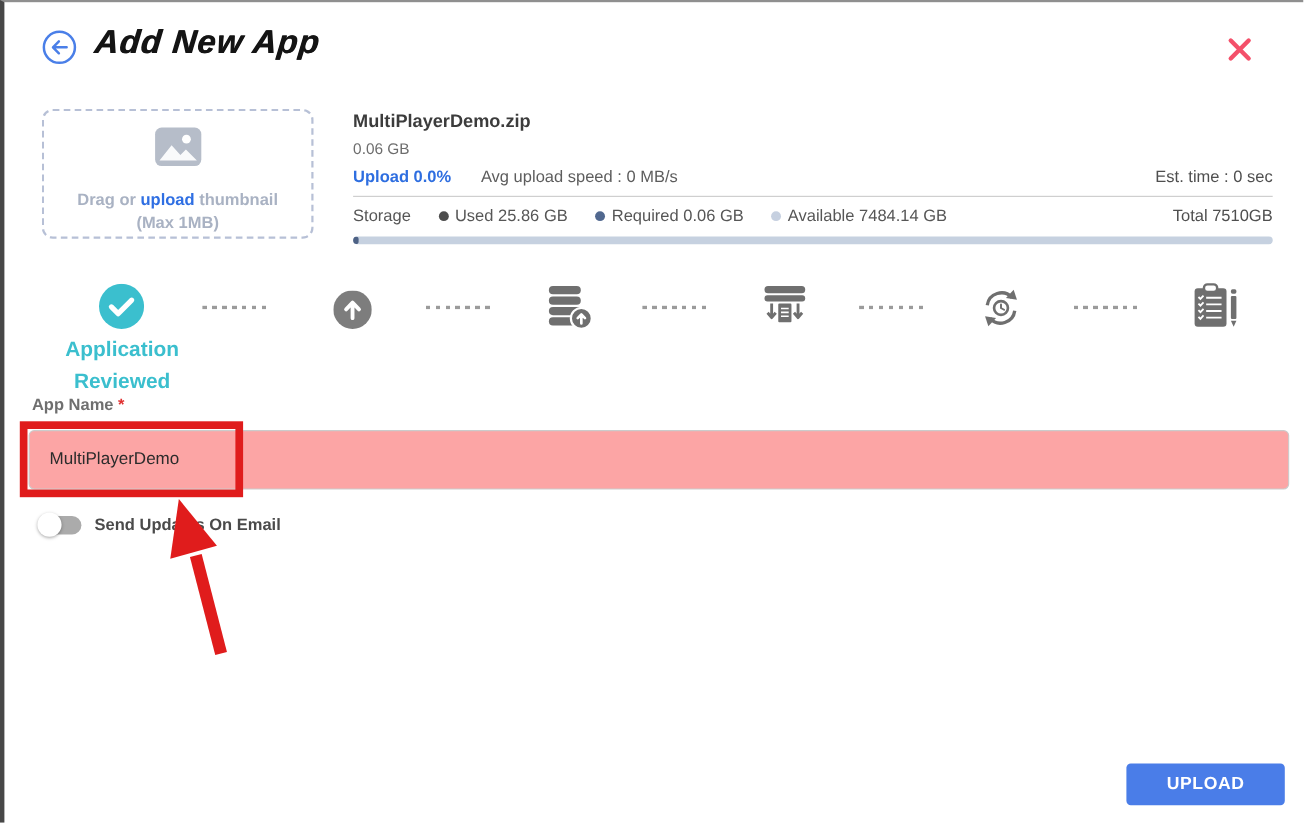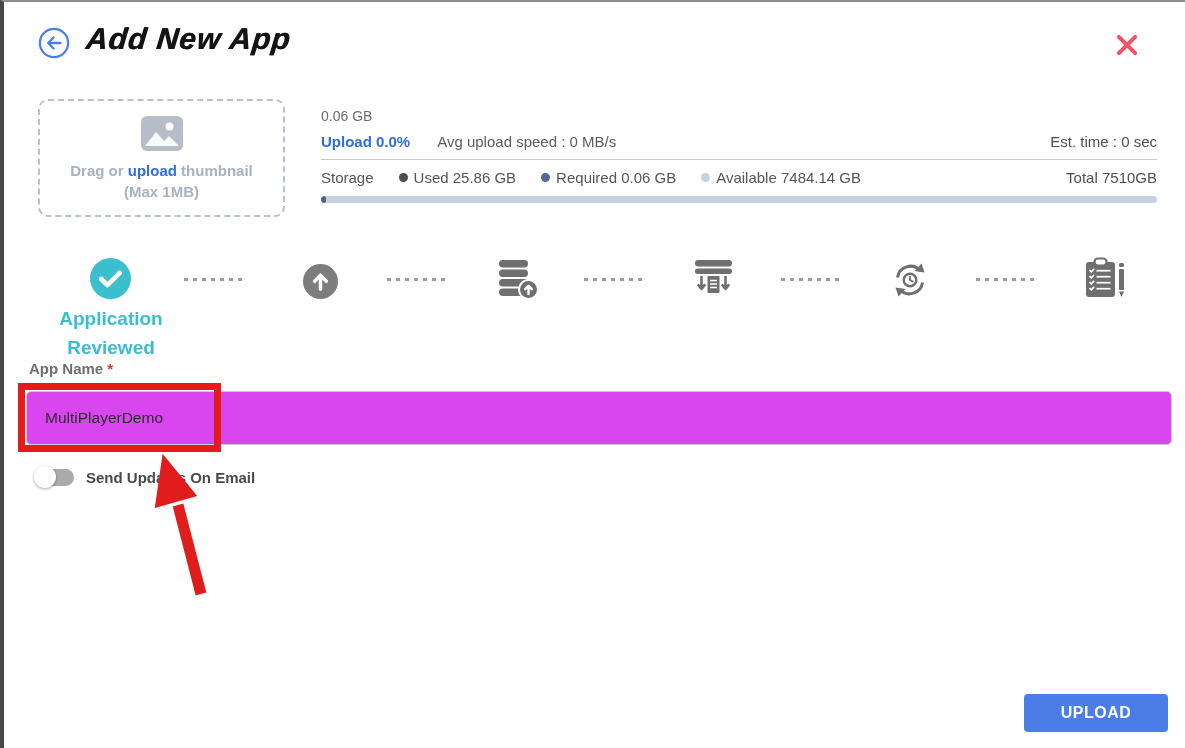--- a/index.html
+++ b/index.html
@@ -16,21 +16,21 @@
     text-shadow:0.6px 0 0 #141414;
   }
   .close-btn { position:absolute; left:1108px; top:28px; width:30px; height:30px; cursor:pointer; }
 
   
   .dropzone {
     position:absolute; left:34px; top:97px; width:247px; height:118px;
     border:2px dashed #b7c0d6; border-radius:10px; text-align:center;
   }
   .dropzone .img-ico { margin-top:14px; }
-  .dz-line1 { margin-top:6px; font-size:15px; font-weight:600; color:#a9b2c3; }
+  .dz-line1 { margin-top:16px; font-size:15px; font-weight:600; color:#a9b2c3; }
   .dz-line1 .upl { color:#2f6fe3; font-weight:700; cursor:pointer; }
   .dz-line2 { margin-top:4px; font-size:15px; font-weight:600; color:#a9b2c3; }
 
   
   .file-panel { position:absolute; left:317px; top:99px; width:836px; }
   .file-name { font-size:16.5px; color:#3c3c3c; font-weight:600; }
   .file-size { margin-top:7px; font-size:14px; color:#6d6d6d; }
   .progress-row { margin-top:9px; display:flex; align-items:flex-end; font-size:15px; }
   .upl-pct { color:#2e6ee0; font-weight:700; }
   .avg-speed { margin-left:27px; color:#5d5d5d; }
@@ -56,21 +56,21 @@
     position:absolute; left:46px; top:302px; width:122px; text-align:center;
     font-size:19px; font-weight:600; color:#3bbfce; line-height:1.55;
   }
 
   
   .field-label { position:absolute; left:25px; top:358px; font-size:15px; font-weight:700; color:#6f6f6f; }
   .req { color:#e03131; }
   .app-input {
     position:absolute; left:22px; top:389px; width:1146px; height:54px;
     border:1px solid #cbcbcb; border-radius:5px; padding:0 18px;
-    font-size:15.5px; color:#2b2b2b; font-family:"Liberation Sans", sans-serif; outline:none; background:#d946ef;
+    font-size:15.5px; color:#2b2b2b; font-family:"Liberation Sans", sans-serif; outline:none; background:#fca5a5;
   }
   .toggle-row { position:absolute; left:30px; top:466px; display:flex; align-items:center; }
   .toggle { position:relative; width:40px; height:19px; cursor:pointer; }
   .toggle-track { position:absolute; left:3px; top:1px; width:37px; height:17px; border-radius:9px; background:#ababab; }
   .toggle-knob {
     position:absolute; left:0; top:-2px; width:22px; height:22px; border-radius:50%;
     background:#fff; box-shadow:0 1px 3px rgba(0,0,0,.35);
   }
   .toggle-label { margin-left:12px; font-size:15px; font-weight:700; color:#4a4a4a; }
 
@@ -111,20 +111,21 @@
     <svg class="img-ico" width="44" height="37" viewBox="0 0 44 37">
       <rect x="1" y="1" width="42" height="35" rx="6" fill="#b6bdc9"></rect>
       <circle cx="29.5" cy="11.5" r="4" fill="#fff"></circle>
       <path d="M5 31 L16 17 L24 26 L29 21 L39 31 Z" fill="#fff" opacity="0.92"></path>
     </svg>
     <div class="dz-line1"><span>Drag or </span><span class="upl">upload</span><span> thumbnail</span></div>
     <div class="dz-line2">(Max 1MB)</div>
   </div>
 
   <div class="file-panel">
+    <div class="file-name">MultiPlayerDemo.zip</div>
     <div class="file-size">0.06 GB</div>
     <div class="progress-row">
       <span class="upl-pct">Upload 0.0%</span>
       <span class="avg-speed">Avg upload speed : 0 MB/s</span>
       <span class="est-time">Est. time : 0 sec</span>
     </div>
     <div class="hr"></div>
     <div class="storage-row">
       <span>Storage</span>
       <span class="legend">

